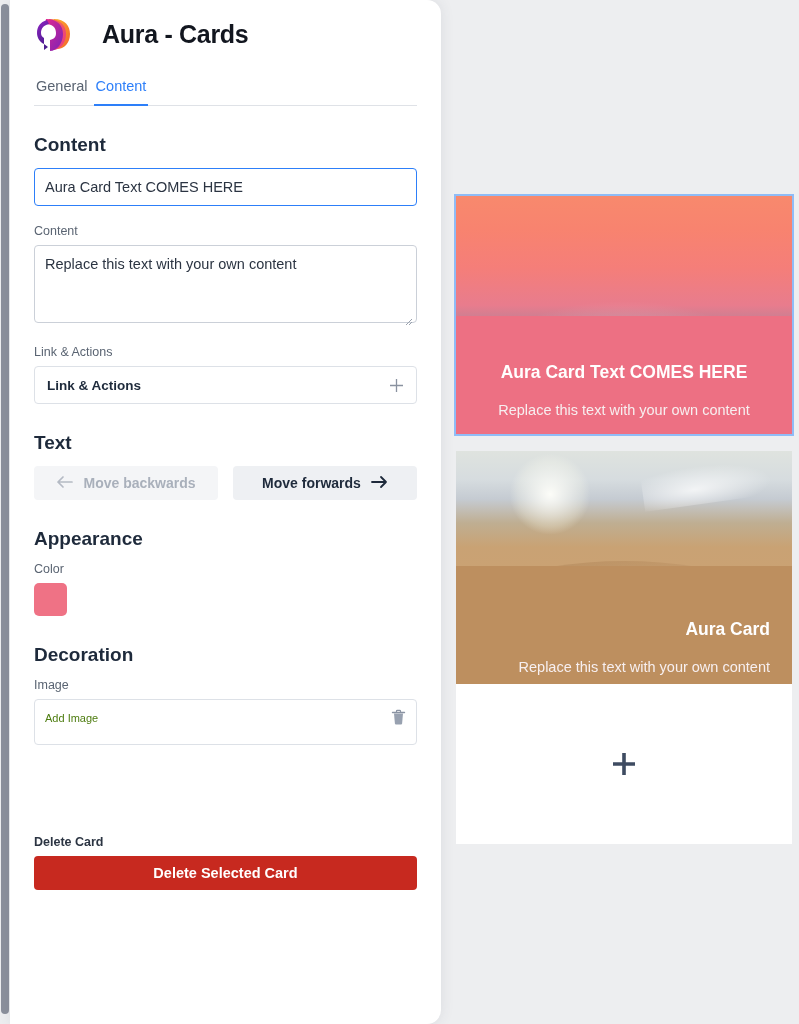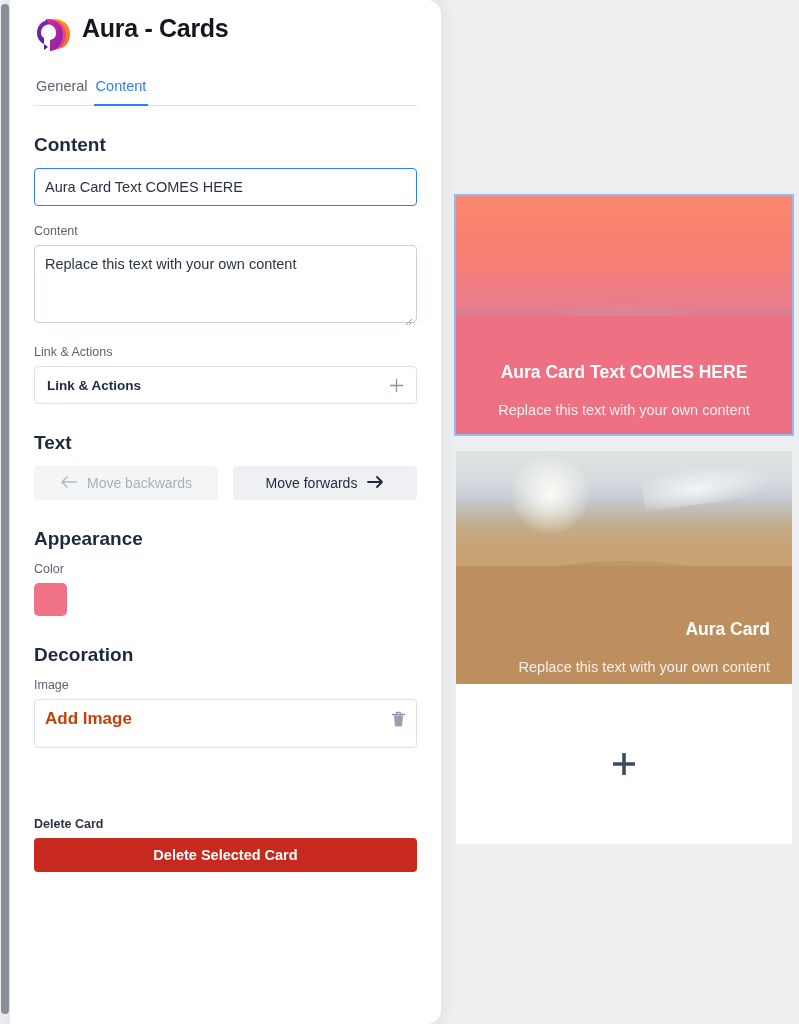--- a/index.html
+++ b/index.html
@@ -25,21 +25,21 @@
   .panel {
     position: absolute; left: 10px; top: 0; width: 431px; height: 1024px;
     background: #FFFFFF;
     border-top-right-radius: 14px;
     border-bottom-right-radius: 14px;
     box-shadow: 0 0 14px rgba(60,70,90,0.10);
     overflow: hidden;
   }
   .panel-inner { padding: 0 24px; }
 
-  .titlebar { display: flex; gap: 8px; padding: 14px 0 10px 0; }
+  .titlebar { display: flex; align-items: center; gap: 28px; padding: 14px 0 10px 0; }
   .logo { width: 40px; height: 40px; flex: none; }
   .app-title {
     font-size: 25px; font-weight: bold; color: #12161F; letter-spacing: -0.3px;
   }
 
   .tabs { display: flex; gap: 4px; border-bottom: 1px solid #DFE2E7; padding-top: 8px; }
   .tab {
     font-size: 14.5px; color: #5A6472; padding: 6px 2px 10px 2px;
     border-bottom: 2px solid transparent; margin-bottom: -1px; cursor: pointer;
   }
@@ -72,37 +72,37 @@
     width: 100%; height: 38px; border: 1px solid #DDE1E7; border-radius: 4px;
     padding: 0 12px; background: #fff; cursor: pointer;
   }
   .row-box-label { font-size: 13.5px; font-weight: bold; color: #1E2A3B; }
   .plus-thin { width: 15px; height: 15px; }
 
   .btn-row { display: flex; gap: 15px; }
   .move-btn {
     flex: 1; height: 34px; border: none; border-radius: 4px;
     background: #EEF0F3; display: flex; align-items: center; justify-content: center;
-    gap: 10px; font-size: 14px; font-weight: normal; color: #1E2A3B;
+    gap: 10px; font-size: 14px; font-weight: bold; color: #1E2A3B;
     font-family: "Liberation Sans", sans-serif; cursor: pointer;
   }
   .move-btn.disabled { color: #A9B0BB; background: #F4F5F7; cursor: default; }
 
   .swatch {
     width: 33px; height: 33px; border-radius: 5px; background: #EF7285; cursor: pointer;
   }
 
   .image-card {
     border: 1px solid #DDE1E7; border-radius: 4px; background: #fff;
     padding: 9px 10px 10px 10px;
   }
   .image-card-head {
     display: flex; align-items: center; justify-content: space-between; margin-bottom: 8px;
   }
-  .image-card-title { font-size: 17px; font-weight: bold; color: #c2410c; }
+  .image-card-title { font-size: 11px; font-weight: normal; color: #4d7c0f; }
   .trash-icon { width: 15px; height: 17px; cursor: pointer; }
   .url-row {
     display: flex; align-items: center; gap: 10px;
     background: #F4F5F7; border: 1px solid #E3E6EA; border-radius: 4px;
     height: 33px; padding: 0 9px; cursor: pointer;
   }
   .link-badge {
     width: 19px; height: 19px; border-radius: 4px; background: #23A455;
     display: flex; align-items: center; justify-content: center; flex: none;
   }
@@ -278,21 +278,21 @@
             <svg viewBox="0 0 15 17" width="15" height="17">
               <path d="M1.5 3.5 H13.5" stroke="#8A93A3" stroke-width="1.4" stroke-linecap="round"></path>
               <path d="M5.5 3.5 V2.2 Q5.5 1.4 6.3 1.4 H8.7 Q9.5 1.4 9.5 2.2 V3.5" stroke="#8A93A3" stroke-width="1.2" fill="none"></path>
               <path d="M3 4.6 H12 L11.1 14.6 Q11 15.6 10 15.6 H5 Q4 15.6 3.9 14.6 Z" fill="#98A1B0"></path>
             </svg>
           </span>
         </div>
       </div>
 
       
-      <div class="field-label" style="margin-top:69px; font-weight:bold; color:#2B3442;">Delete Card</div>
+      <div class="field-label" style="margin-top:90px; font-weight:bold; color:#2B3442;">Delete Card</div>
       <button class="delete-btn">Delete Selected Card</button>
 
     </div>
   </div>
 
   <div class="preview">
 
     <div class="card selected" style="top:196px; height:238px;">
       <div class="card-photo photo-sunset">
         <div class="rock"></div>

